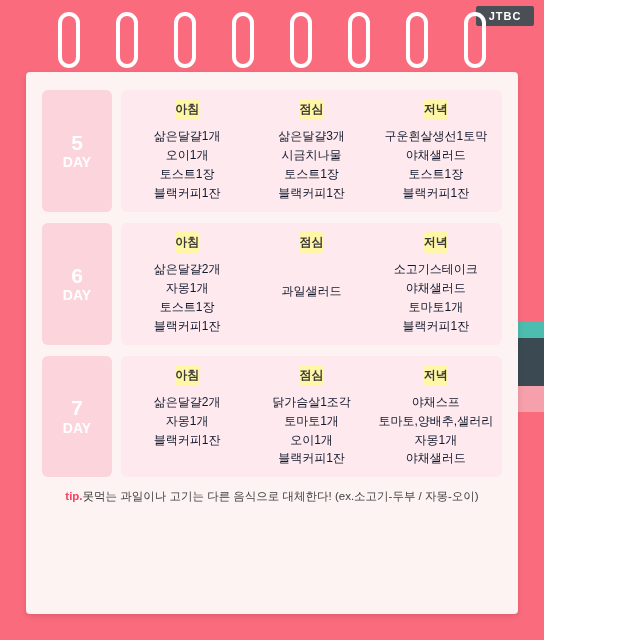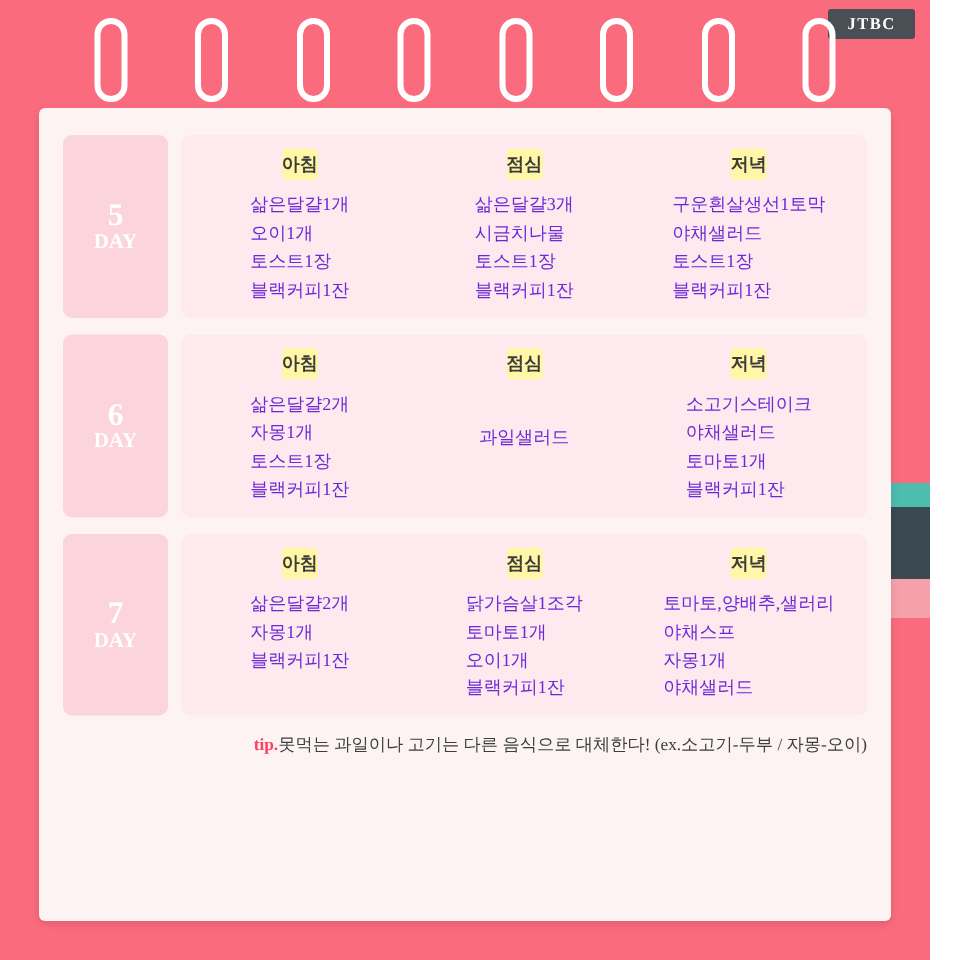--- a/index.html
+++ b/index.html
@@ -8,25 +8,24 @@
   }
   body {
     width: 640px;
     height: 640px;
     font-family: "Liberation Sans", sans-serif;
     background: #ffffff;
     overflow: hidden;
   }
   .page {
     position: relative;
-    width: 620px;
+    width: 544px;
     height: 640px;
     background: #fb6b7e;
     box-sizing: border-box;
-    font-family: Liberation Serif, serif;
   }
   
   .brand {
     position: absolute;
     top: 6px;
     right: 10px;
     width: 58px;
     height: 20px;
     background: #4a4f55;
     border-radius: 2px;
@@ -140,30 +139,31 @@
   .meal-badge {
     background: #fff6a8;
     color: #3b3b3b;
     font-size: 12px;
     font-weight: bold;
     padding: 2px 0;
     border-radius: 3px;
     margin-bottom: 7px;
   }
   .meal-items {
-    color: #6d28d9;
+    text-align: center;
+    color: #0f172a;
     font-size: 12px;
     line-height: 1.58;
   }
   .meal-items div {
     white-space: nowrap;
   }
   .tip {
     margin-top: 12px;
-    text-align: right;
+    text-align: center;
     font-size: 11.5px;
     color: #3d3d3d;
   }
   .tip b {
     color: #f7415f;
   }
   
   .ribbon-teal {
     position: absolute;
     right: 0;
@@ -307,22 +307,22 @@
             <div class="meal-items">
               <div>닭가슴살1조각</div>
               <div>토마토1개</div>
               <div>오이1개</div>
               <div>블랙커피1잔</div>
             </div>
           </div>
           <div class="meal">
             <div class="meal-badge">저녁</div>
             <div class="meal-items">
+              <div>야채스프</div>
               <div>토마토,양배추,샐러리</div>
-              <div>야채스프</div>
               <div>자몽1개</div>
               <div>야채샐러드</div>
             </div>
           </div>
         </div>
       </div>
 
     </div>
 
     <div class="tip">

